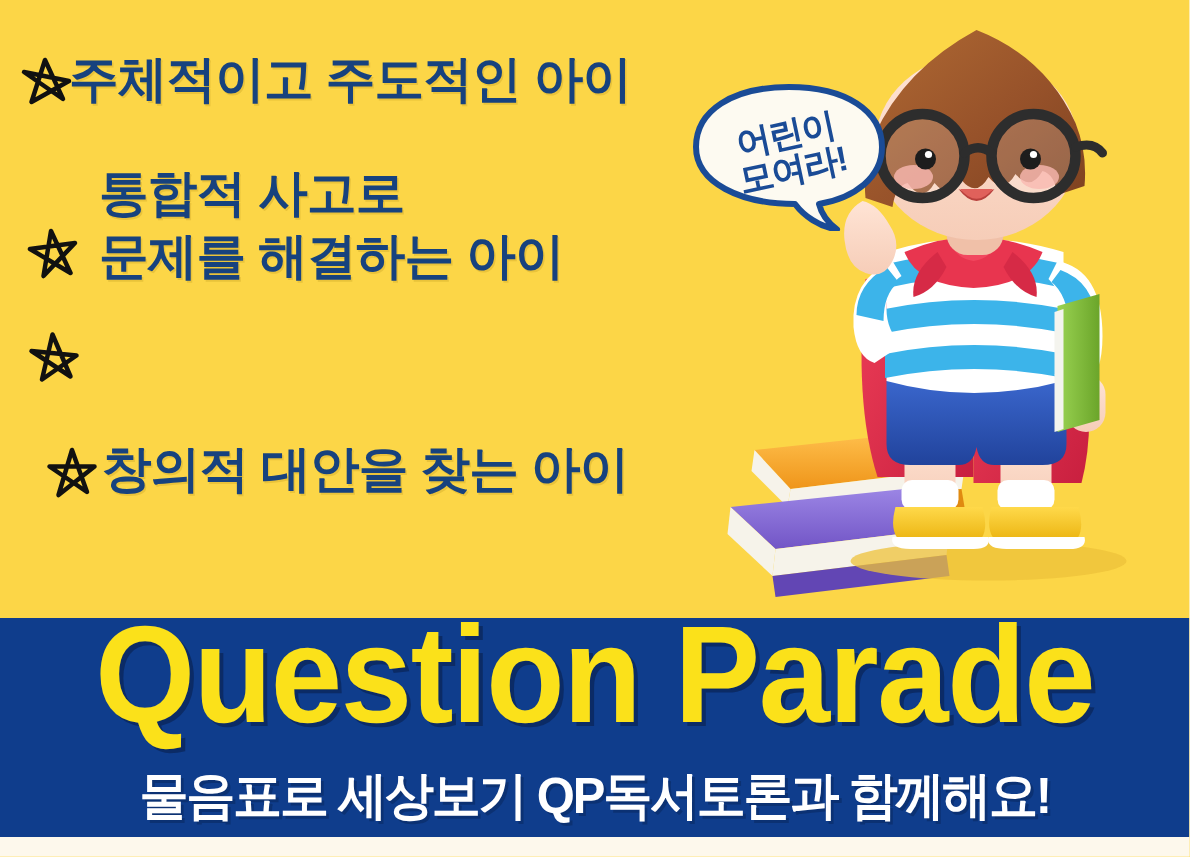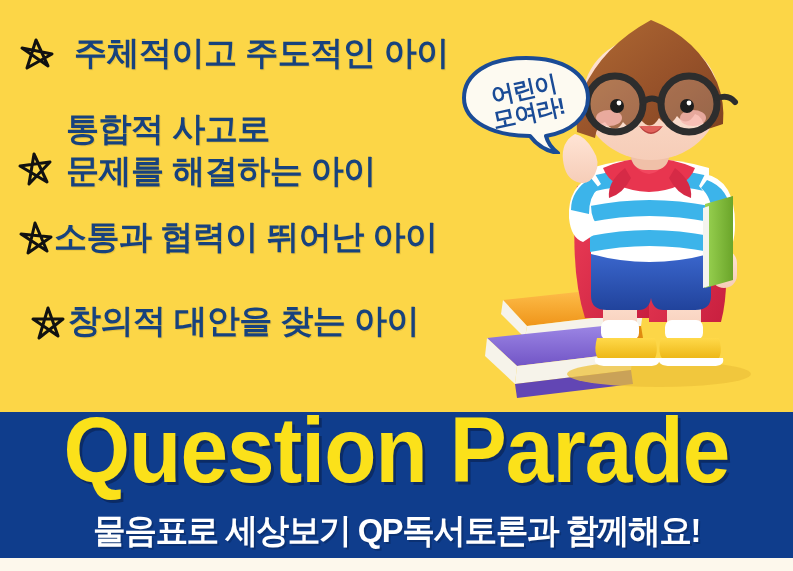--- a/index.html
+++ b/index.html
@@ -39,27 +39,27 @@
   .bullet-text {
     color: #17427e;
     font-size: 33px;
     font-weight: 700;
     line-height: 1.28;
     letter-spacing: -0.5px;
     white-space: pre-line;
     text-shadow: 1px 1px 0 rgba(180,140,20,0.25);
   }
 
-  .row-1 { left: 14px;  top: 32px; gap: 22px; }
+  .row-1 { left: 8px;  top: 32px; }
   .row-1 .bullet-text { margin-left: -6px; }
   .row-2 { left: 14px;  top: 108px; align-items: flex-end; }
   .row-2 .bullet-text { margin-left: 8px; }
   .row-3 { left: 14px;  top: 216px; }
   .row-3 .bullet-text { margin-left: -4px; }
-  .row-4 { left: 26px;  top: 300px; }
+  .row-4 { left: 26px;  top: 292px; }
   .row-4 .bullet-text { margin-left: -2px; }
 
   
   .speech-bubble {
     position: absolute;
     left: 460px;
     top: 56px;
     width: 132px;
     height: 98px;
     z-index: 30;
@@ -318,21 +318,20 @@
       <span class="bullet-text">통합적 사고로
 문제를 해결하는 아이</span>
     </div>
 
     <div class="bullet-row row-3">
       <span class="star-icon">
         <svg width="44" height="44" viewBox="0 0 44 44" xmlns="http://www.w3.org/2000/svg">
           <path d="M7 16 L37 19 L14 35 L21 5 L33 33 Z" fill="none" stroke="#111111" stroke-width="3" stroke-linejoin="round" stroke-linecap="round"></path>
         </svg>
       </span>
-      <span class="bullet-text">소통과 협력이 뛰어난 아이</span>
     </div>
 
     <div class="bullet-row row-4">
       <span class="star-icon">
         <svg width="44" height="44" viewBox="0 0 44 44" xmlns="http://www.w3.org/2000/svg">
           <path d="M7 17 L37 17 L13 36 L22 6 L32 34 Z" fill="none" stroke="#111111" stroke-width="3" stroke-linejoin="round" stroke-linecap="round"></path>
         </svg>
       </span>
       <span class="bullet-text">창의적 대안을 찾는 아이</span>
     </div>

